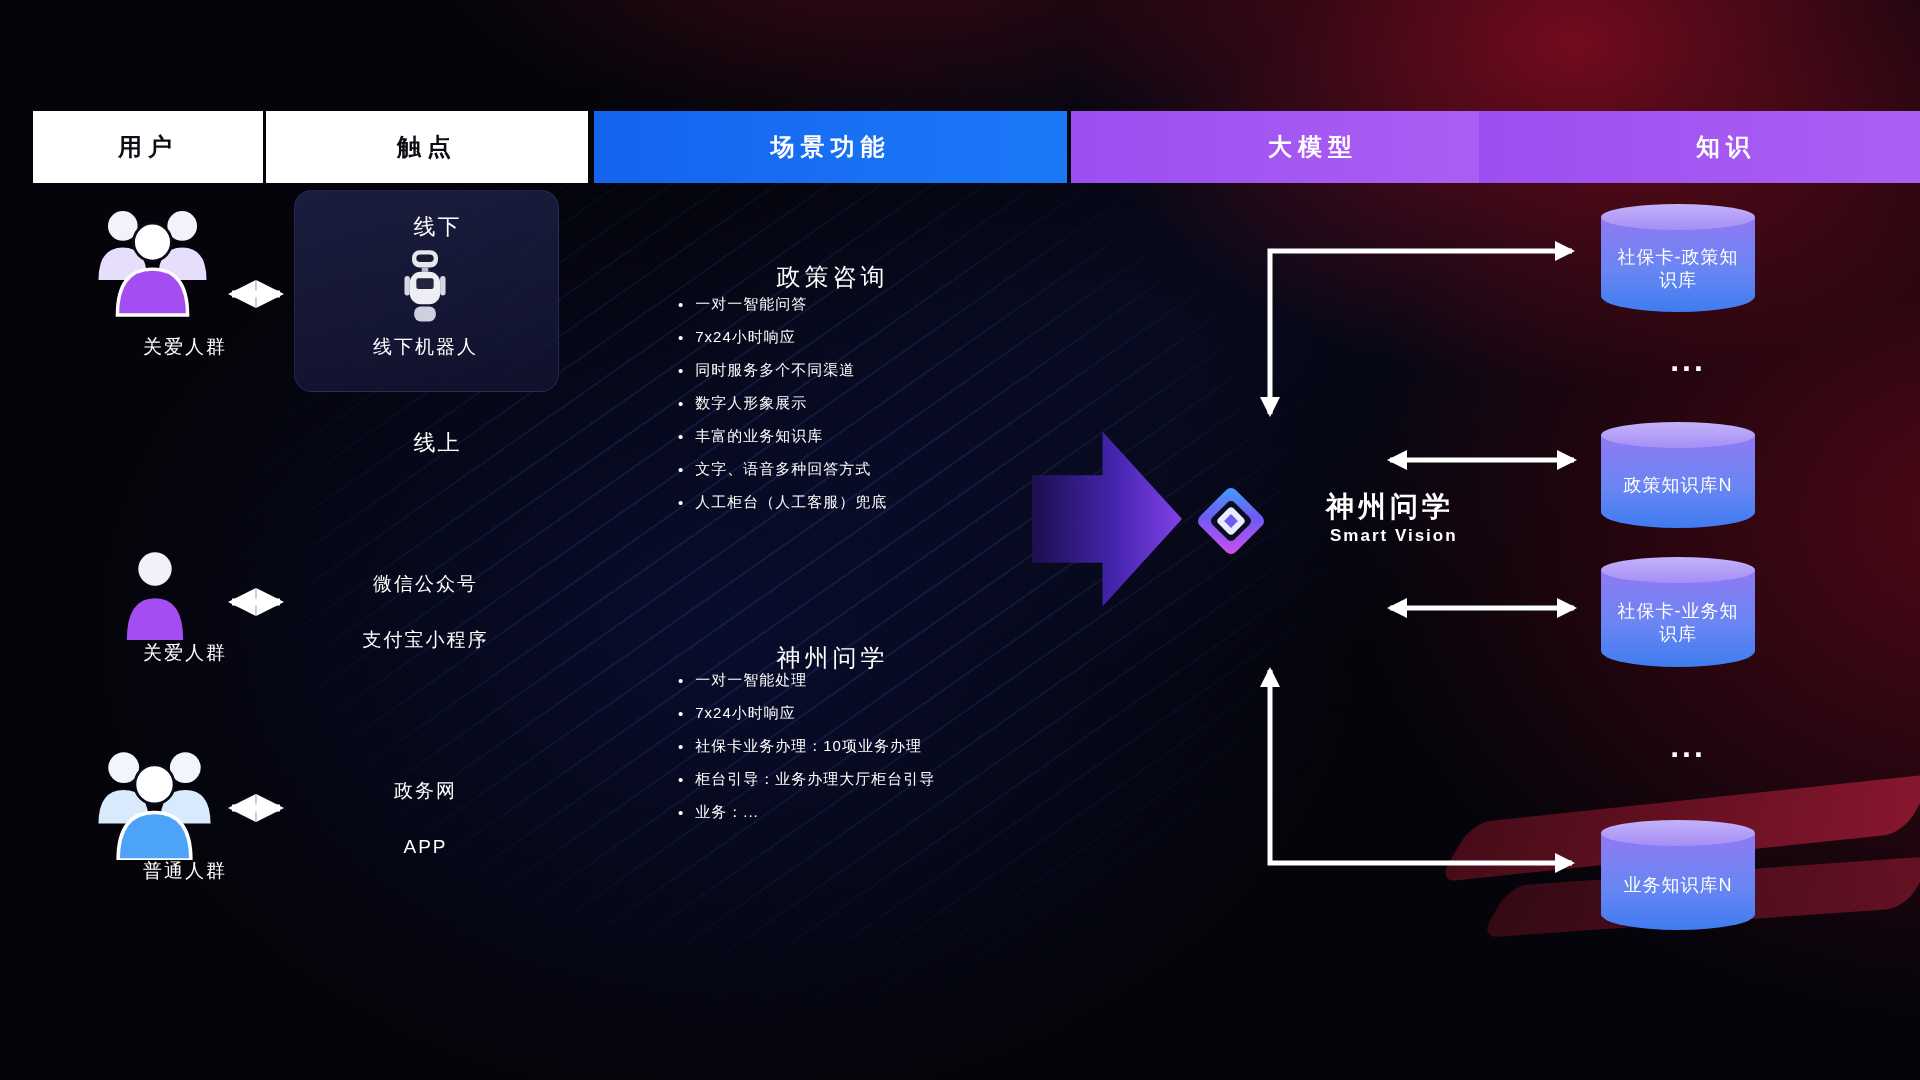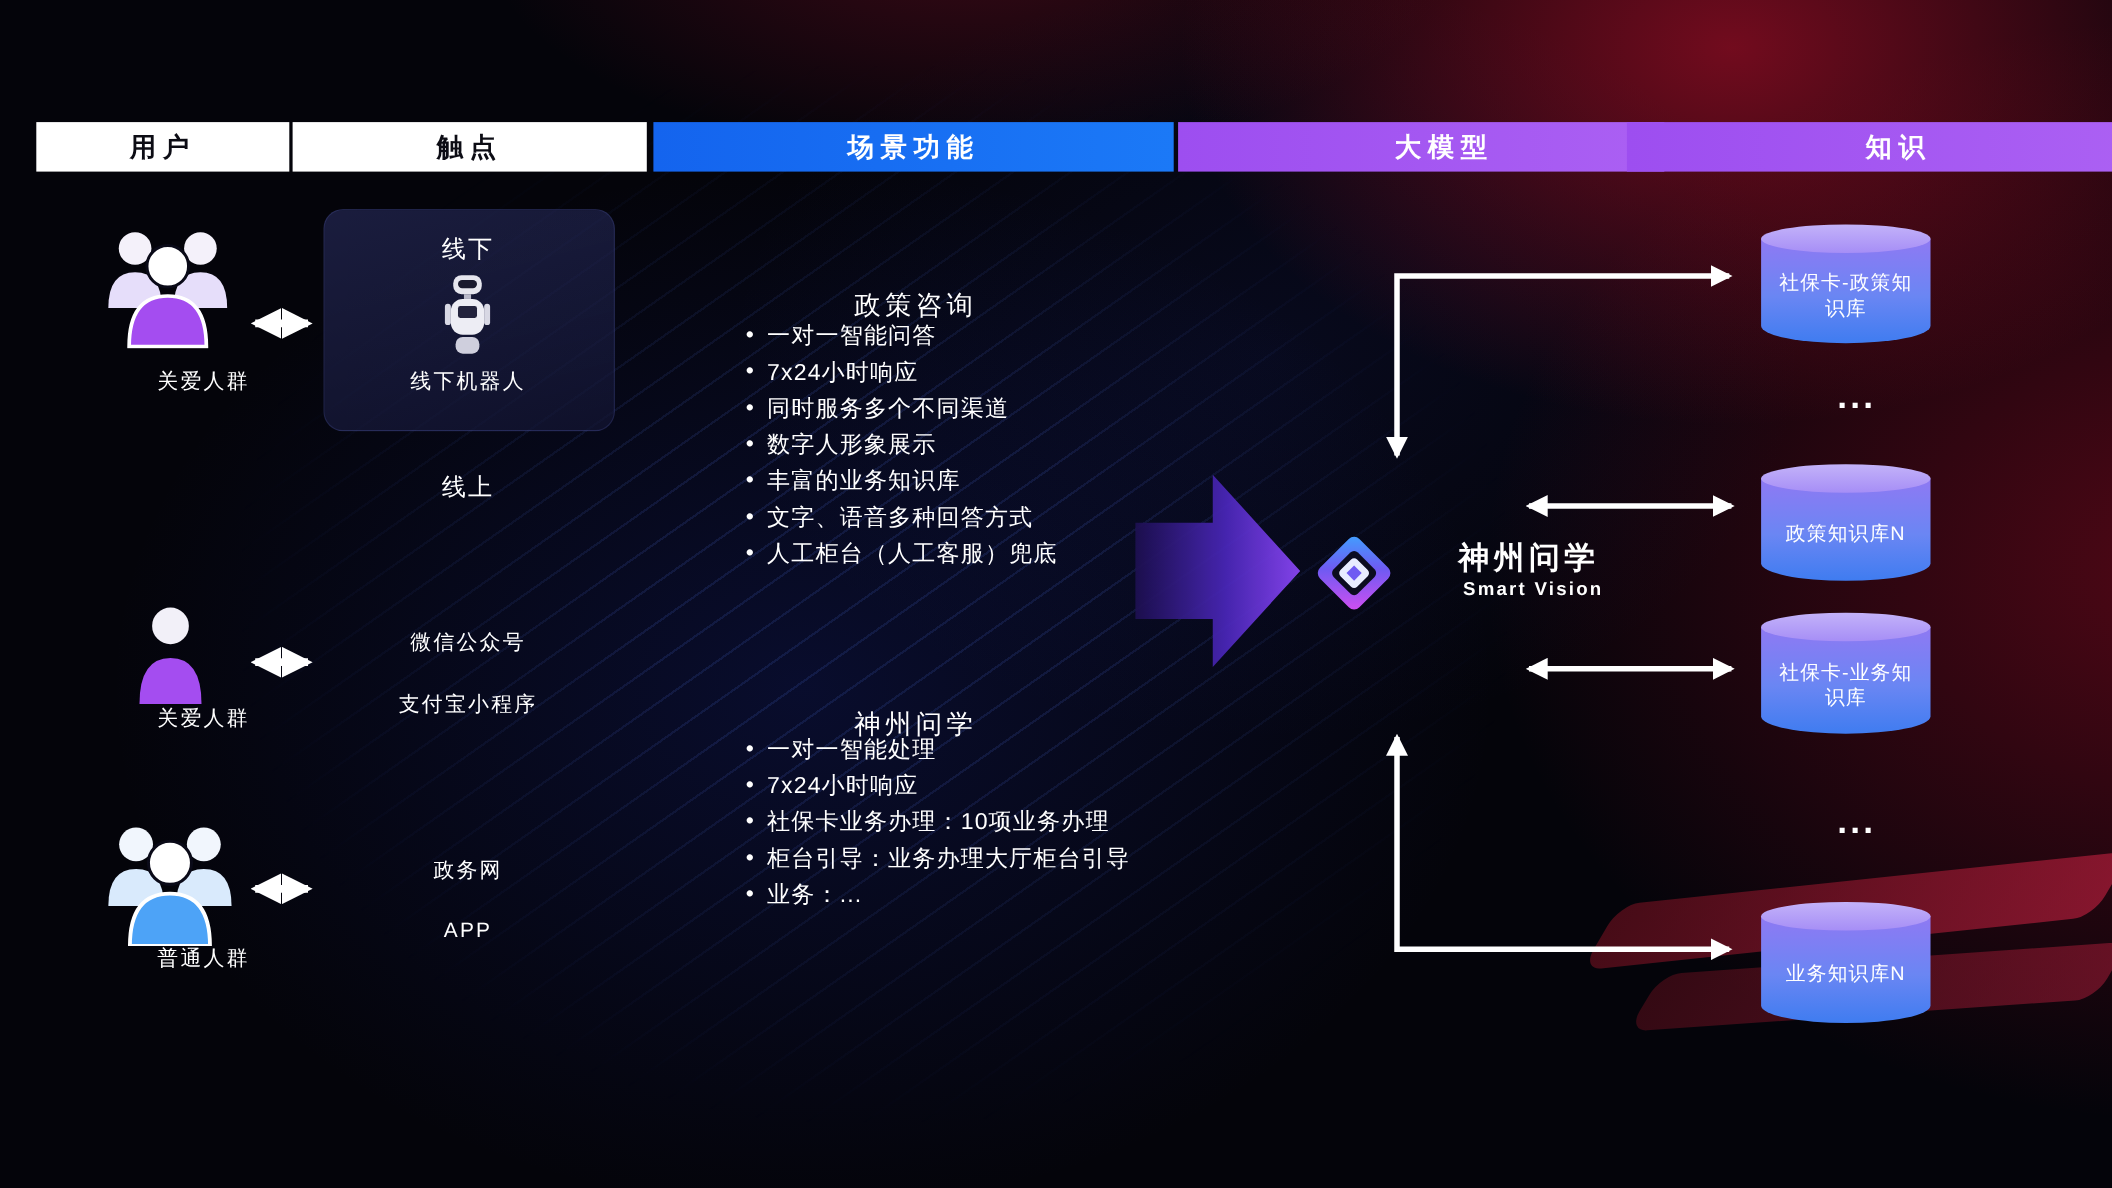--- a/index.html
+++ b/index.html
@@ -18,39 +18,39 @@
     position:absolute;left:220px;top:60px;width:1150px;height:960px;z-index:0;
     background:repeating-linear-gradient(145deg, rgba(90,130,255,.13) 0 2px, transparent 2px 30px);
     -webkit-mask-image:radial-gradient(ellipse at 50% 50%, #000 25%, transparent 72%);
             mask-image:radial-gradient(ellipse at 50% 50%, #000 25%, transparent 72%);
   }
   .ribbon{position:absolute;z-index:0;border-radius:18px;
     background:linear-gradient(90deg,#70101f,#c22040);}
   .ribbon.r1{left:1455px;top:800px;width:465px;height:56px;opacity:.62;transform:skewY(-6deg) skewX(-32deg);}
   .ribbon.r2{left:1495px;top:872px;width:425px;height:50px;opacity:.45;transform:skewY(-4deg) skewX(-32deg);}
 
-  .hdr{position:absolute;top:111px;height:45px;display:flex;align-items:center;justify-content:center;
+  .hdr{position:absolute;top:111px;height:72px;display:flex;align-items:center;justify-content:center;
        font-size:24px;font-weight:bold;letter-spacing:6px;z-index:2;}
   .hdr-white{background:#ffffff;color:#0c0c14;}
   .hdr-blue{background:linear-gradient(90deg,#1464ee,#1b79f7);color:#fff;}
   .hdr-purple{background:linear-gradient(90deg,#9d4ef0,#ab60f3);color:#fff;padding-left:42px;}
   .user-label{position:absolute;width:190px;text-align:center;font-size:19px;letter-spacing:2px;z-index:2;}
 
   .offline-card{
     position:absolute;left:294px;top:190px;width:263px;height:200px;border-radius:18px;z-index:1;
     background:linear-gradient(165deg, rgba(50,55,115,.50), rgba(18,20,48,.78));
     border:1px solid rgba(130,140,255,.14);
   }
   .tp{position:absolute;left:294px;width:263px;text-align:center;font-size:19px;letter-spacing:2px;z-index:2;}
-  .tp-title{font-size:22px;}
+  .tp-title{font-size:22px;padding-left:12px;}
 
   .scene-title{position:absolute;left:595px;width:475px;text-align:center;
     font-size:24px;letter-spacing:4px;z-index:2;margin-top:48px;}
   .bullets{position:absolute;left:678px;margin:0;padding:0;list-style:none;z-index:2;}
-  .bullets li{height:33px;display:flex;align-items:center;font-size:21px;letter-spacing:1px;white-space:nowrap;}
+  .bullets li{height:33px;display:flex;align-items:center;font-size:15px;letter-spacing:1px;white-space:nowrap;}
   .bullets li::before{content:"•";margin-right:11px;}
 
   .big-arrow{
     position:absolute;left:1032px;top:424px;width:150px;height:190px;z-index:1;
     background:linear-gradient(90deg,#1d1050 0%, #4a27b8 55%, #8a46f5 100%);
     clip-path:polygon(0 27%, 47% 27%, 47% 4%, 100% 50%, 47% 96%, 47% 73%, 0 73%);
     opacity:.94;filter:drop-shadow(0 0 18px rgba(110,60,240,.45));
   }
 
   .logo-name{position:absolute;left:1326px;top:488px;font-size:28px;font-weight:bold;letter-spacing:4px;z-index:2;}

